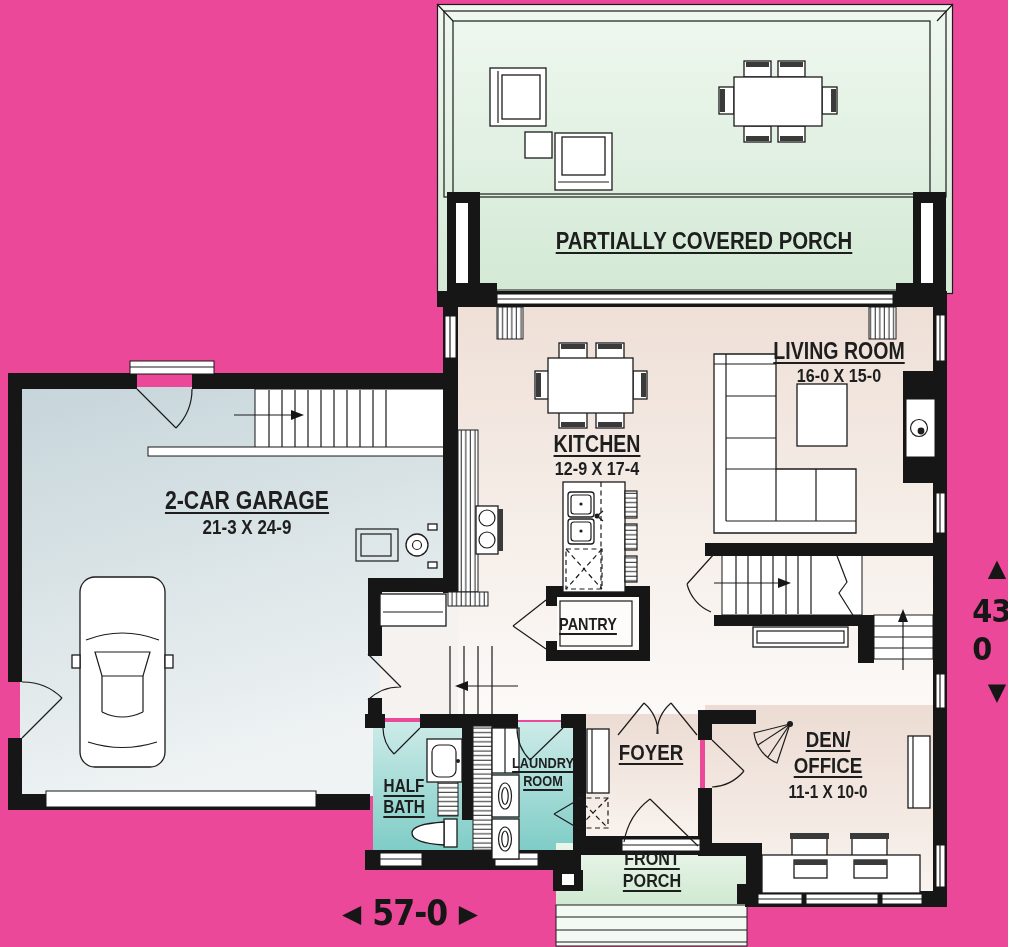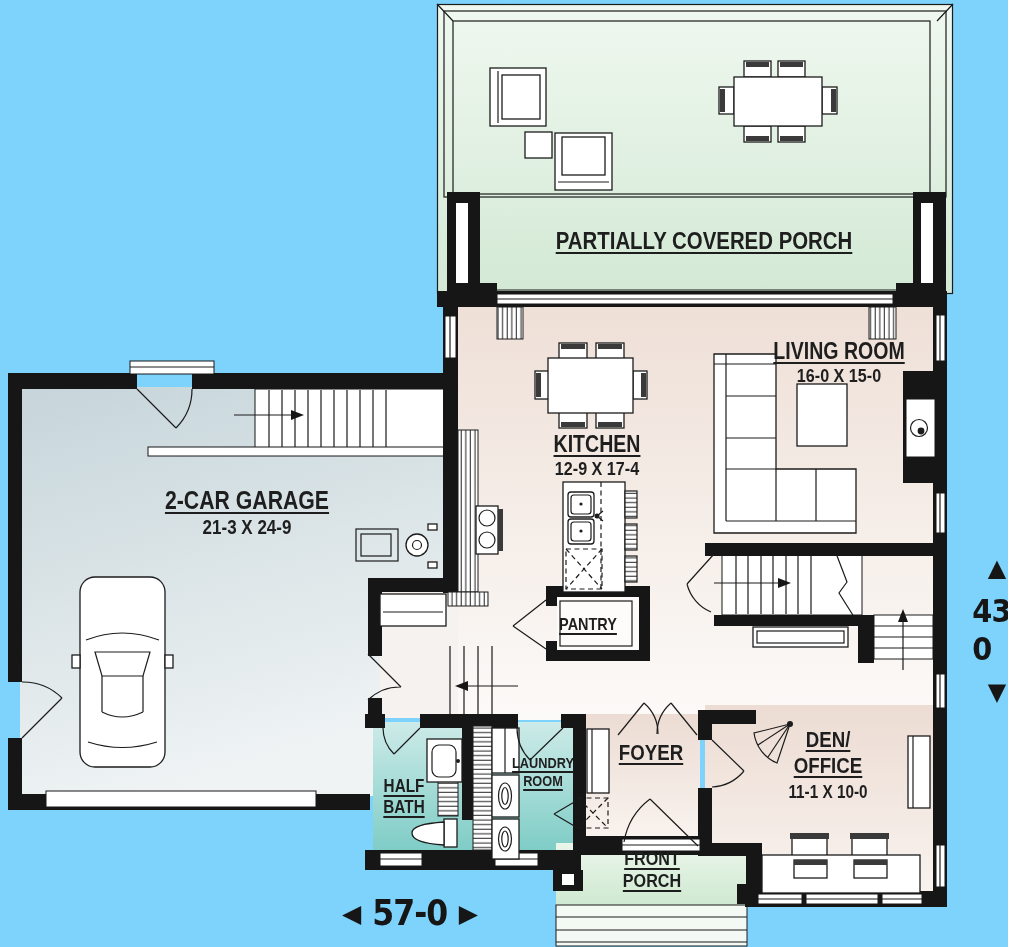--- a/index.html
+++ b/index.html
@@ -1,16 +1,16 @@
 <!DOCTYPE html>
 <html><head>
 <meta charset="utf-8">
 <style>
   html,body{margin:0;padding:0;background:#fff;}
-  #plan{position:relative;width:1008px;height:947px;background:#7dd3fc;overflow:hidden;
+  #plan{position:relative;width:1008px;height:947px;background:#ec4899;overflow:hidden;
         font-family:"Liberation Sans",sans-serif;}
   #plan svg{position:absolute;left:0;top:0;}
   .lbl{position:absolute;transform:translateX(-50%) scaleX(0.85);transform-origin:center top;
        font-weight:700;color:#1e1e1e;text-align:center;white-space:nowrap;line-height:1.18;}
   .lbl span{display:block;}
   .nm{text-decoration:underline;text-decoration-thickness:2px;text-underline-offset:3px;}
   .dm{text-decoration:none;}
   .dimw{position:absolute;left:410px;top:893px;transform:translateX(-50%);
         display:flex;align-items:center;gap:7px;font-weight:700;color:#161616;
         font-family:"DejaVu Sans","Liberation Sans",sans-serif;}

